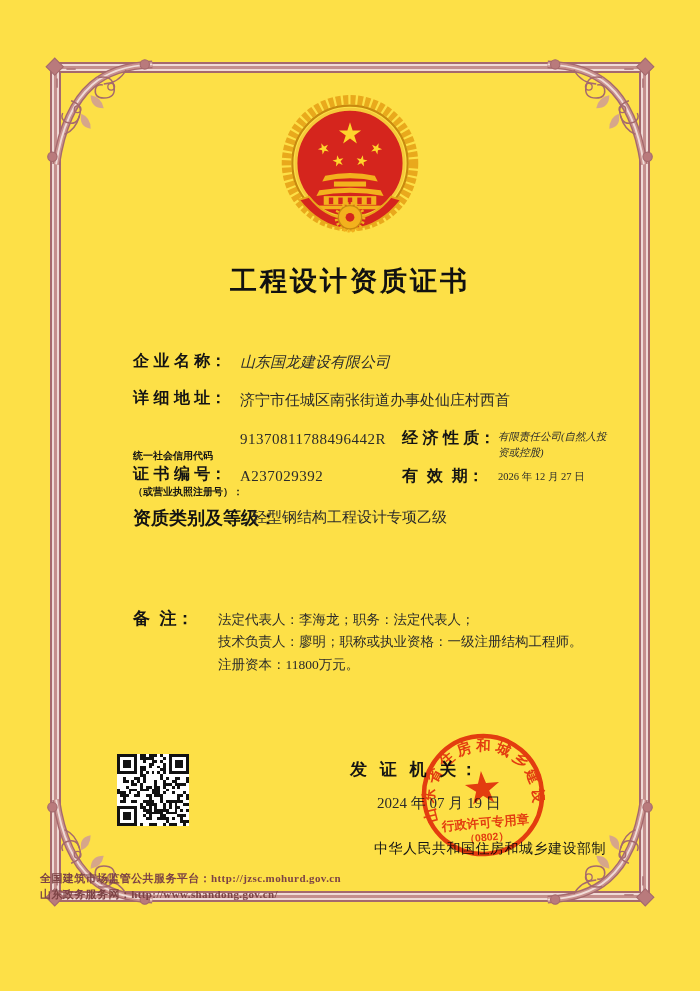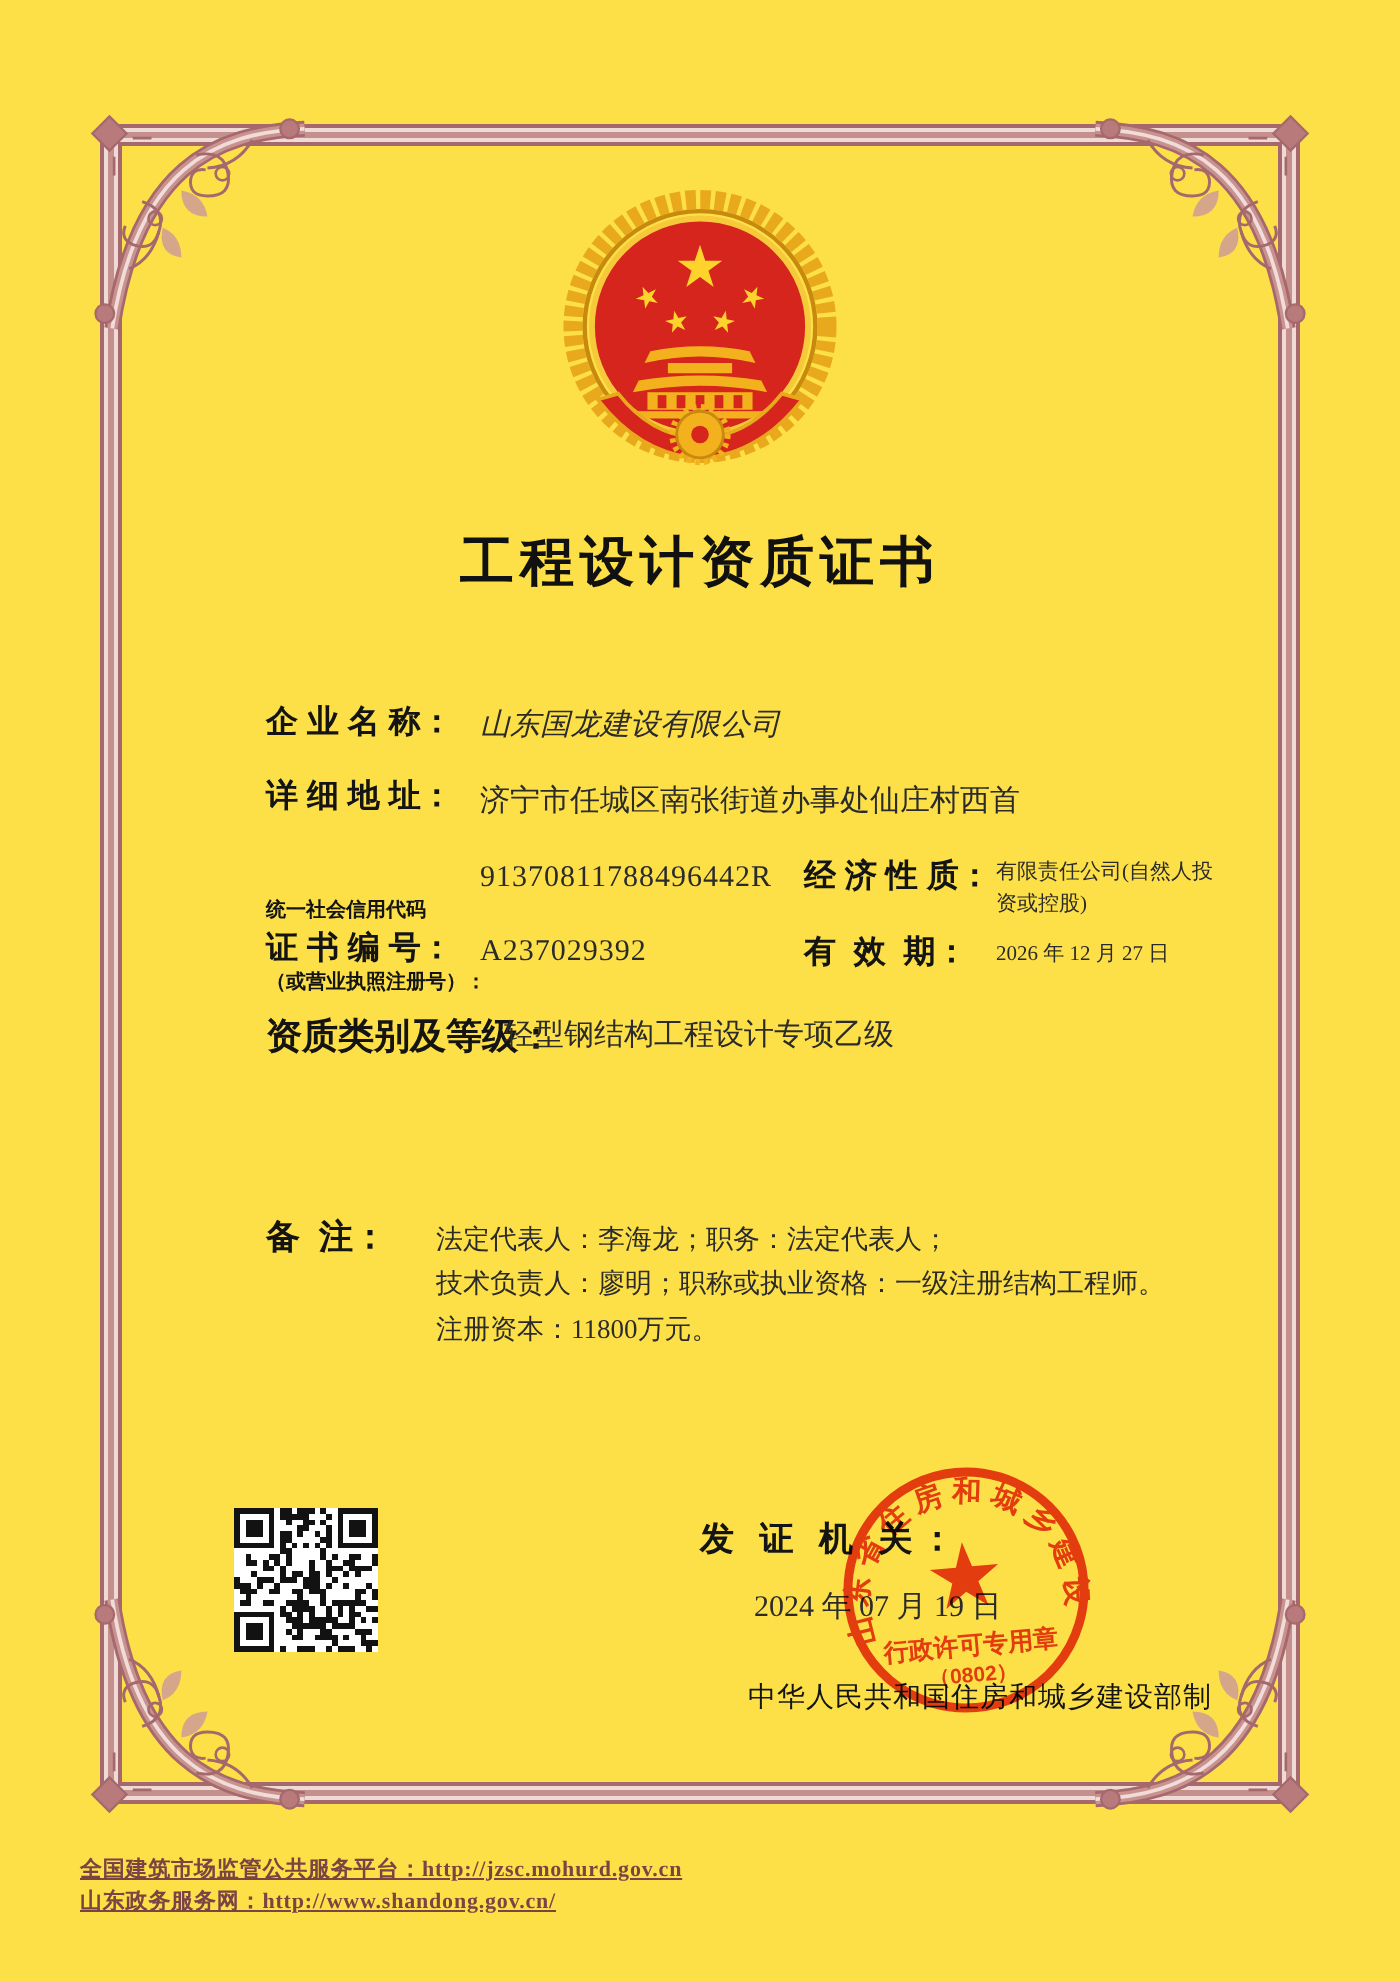--- a/index.html
+++ b/index.html
@@ -32,21 +32,21 @@
   .val.small{font-size:10.5px;line-height:16px;white-space:normal;}
   .lbl.small{font-size:10px;line-height:12px;}
 
   .l-company{left:133px;top:351px;}
   .v-company{left:240px;top:353px;font-style:italic;}
   .l-address{left:133px;top:388px;}
   .v-address{left:240px;top:391px;}
   .l-credit{left:133px;top:426px;}
   .v-credit{left:240px;top:431px;letter-spacing:.5px;}
   .l-econ{left:402px;top:428px;}
-  .v-econ{left:498px;top:429px;width:112px;}
+  .v-econ{left:498px;top:429px;width:112px;font-style:italic;}
   .l-certno{left:133px;top:464px;}
   .v-certno{left:240px;top:468px;letter-spacing:.5px;}
   .l-valid{left:402px;top:466px;}
   .v-valid{left:498px;top:470px;font-size:10.5px;}
   .l-qual{left:133px;top:506px;font-size:18px;}
   .v-qual{left:252px;top:508px;}
 
   .l-remark{left:133px;top:607px;font-size:17px;}
   .remark-lines{position:absolute;left:218px;top:609px;font-family:"Liberation Serif",serif;
                 font-size:13.5px;color:#2b2b2b;line-height:22.4px;}
@@ -54,22 +54,22 @@
   
   .qr{position:absolute;left:117px;top:754px;width:72px;height:72px;}
   .l-authority{left:350px;top:758px;font-size:17px;font-weight:700;letter-spacing:4px;}
   .v-date{left:377px;top:794px;font-size:15px;}
   .maker{position:absolute;left:374px;top:840px;font-size:14px;font-weight:500;
          letter-spacing:.5px;color:#151515;}
   .stamp{position:absolute;left:420px;top:732px;width:126px;height:126px;
          opacity:.9;mix-blend-mode:multiply;transform:rotate(-5deg);}
 
   
-  .footer{position:absolute;left:40px;top:928px;font-family:"Liberation Serif",serif;
-          font-weight:700;font-size:11px;line-height:15.5px;color:#7c4345;letter-spacing:.4px;text-decoration:underline;}
+  .footer{position:absolute;left:40px;top:871px;font-family:"Liberation Serif",serif;
+          font-weight:700;font-size:11px;line-height:15.5px;color:#7c4345;letter-spacing:.4px;}
 </style>
 </head>
 <body>
 
 <div class="page">
 
   <div class="frame"></div>
 
   <svg class="corner tl" viewBox="0 0 120 120" aria-hidden="true">
     <g fill="none">

